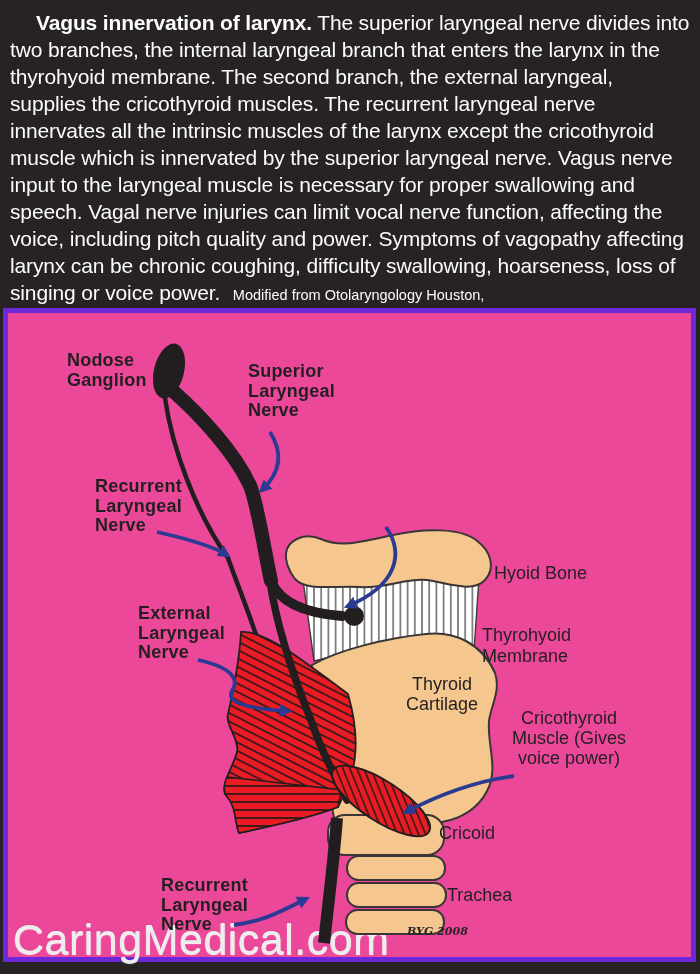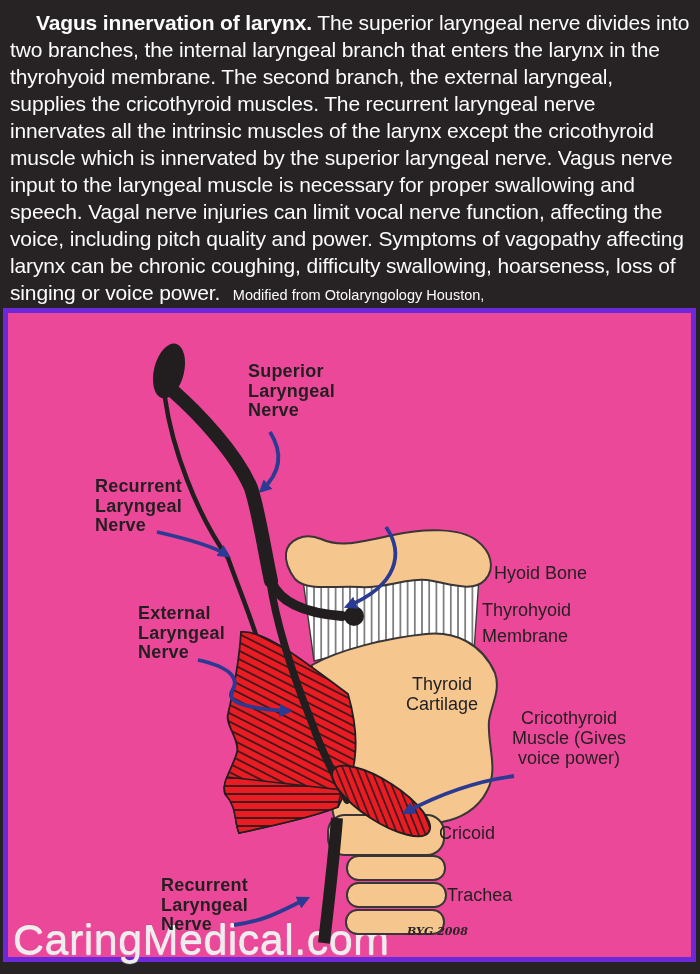--- a/index.html
+++ b/index.html
@@ -14,21 +14,21 @@
          border:5px solid #6d28d9;box-sizing:border-box;}
   .panel svg{position:absolute;left:0;top:0;}
   .watermark{position:absolute;left:5px;top:602px;font-size:43px;color:#ededed;
              letter-spacing:0.5px;white-space:nowrap;
              text-shadow:0 1px 1px #ffffff, 0 -1px 1px rgba(0,0,0,0.06);}
   .signature{position:absolute;left:399px;top:612px;font-family:"DejaVu Serif",serif;
              font-style:italic;font-weight:700;font-size:11px;color:#2a2526;}
   .lbl{position:absolute;font-size:18px;line-height:19.5px;color:#231f20;
        white-space:pre-line;z-index:5;}
   .lbl.b{font-weight:700;letter-spacing:0.2px;}
-  .lbl.lh21{line-height:26px;}
+  .lbl.lh21{line-height:21px;margin-top:28px;}
   .lbl.lh20{line-height:20px;text-align:center;}
 </style>
 </head>
 <body>
 
 <div class="page">
 
   <div class="header">
     <span class="ttl">Vagus innervation of larynx.</span>
     <span>The superior laryngeal nerve divides into two branches, the internal laryngeal branch that enters the larynx in the thyrohyoid membrane. The second branch, the external laryngeal, supplies the cricothyroid muscles. The recurrent laryngeal nerve innervates all the intrinsic muscles of the larynx except the cricothyroid muscle which is innervated by the superior laryngeal nerve. Vagus nerve input to the laryngeal muscle is necessary for proper swallowing and speech. Vagal nerve injuries can limit vocal nerve function, affecting the voice, including pitch quality and power. Symptoms of vagopathy affecting larynx can be chronic coughing, difficulty swallowing, hoarseness, loss of singing or voice power.</span>
@@ -105,20 +105,22 @@
         <path d="M378,214 C396,240 390,272 340,293" marker-end="url(#ah)"></path>
         <path d="M190,347 C223,354 232,366 224,378 C217,390 243,396 280,398" marker-end="url(#ah)"></path>
         <path d="M506,463 C468,468 434,480 398,499" marker-end="url(#ah)"></path>
         <path d="M226,612 C258,608 277,596 298,586" marker-end="url(#ah)"></path>
       </g>
     </svg>
 
     <div class="signature">BYG 2008</div>
   </div>
 
+  <div class="lbl b" style="left:67px;top:351px">Nodose
+Ganglion</div>
   <div class="lbl b" style="left:248px;top:362px">Superior
 Laryngeal
 Nerve</div>
   <div class="lbl b" style="left:95px;top:477px">Recurrent
 Laryngeal
 Nerve</div>
   <div class="lbl b" style="left:138px;top:604px">External
 Laryngeal
 Nerve</div>
   <div class="lbl" style="left:494px;top:564px">Hyoid Bone</div>

